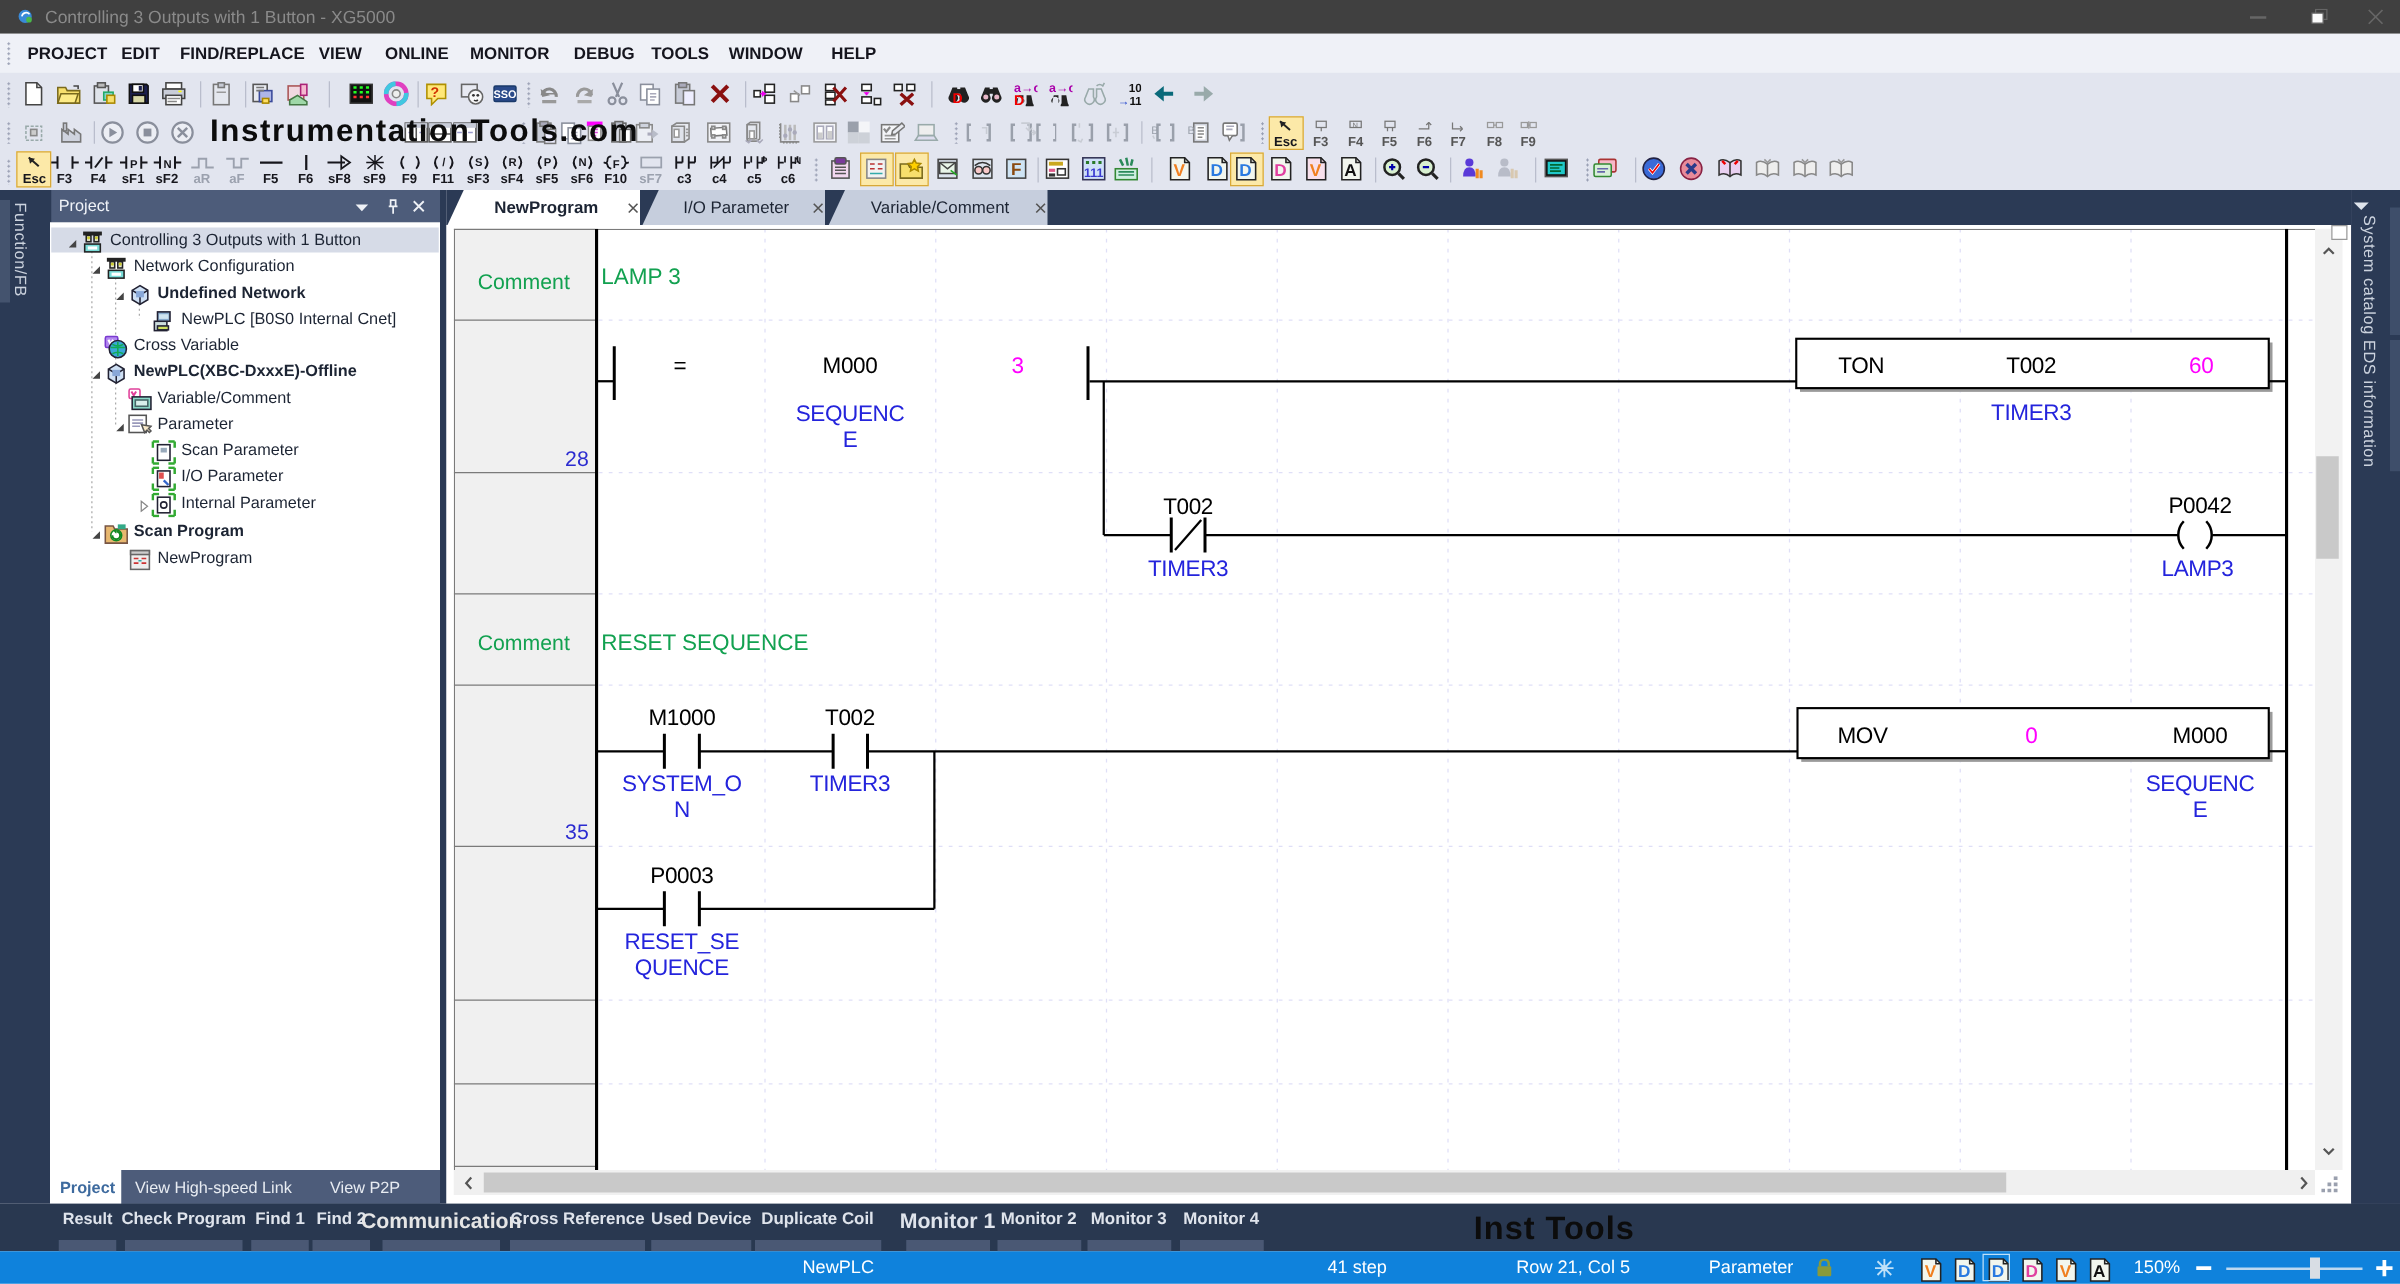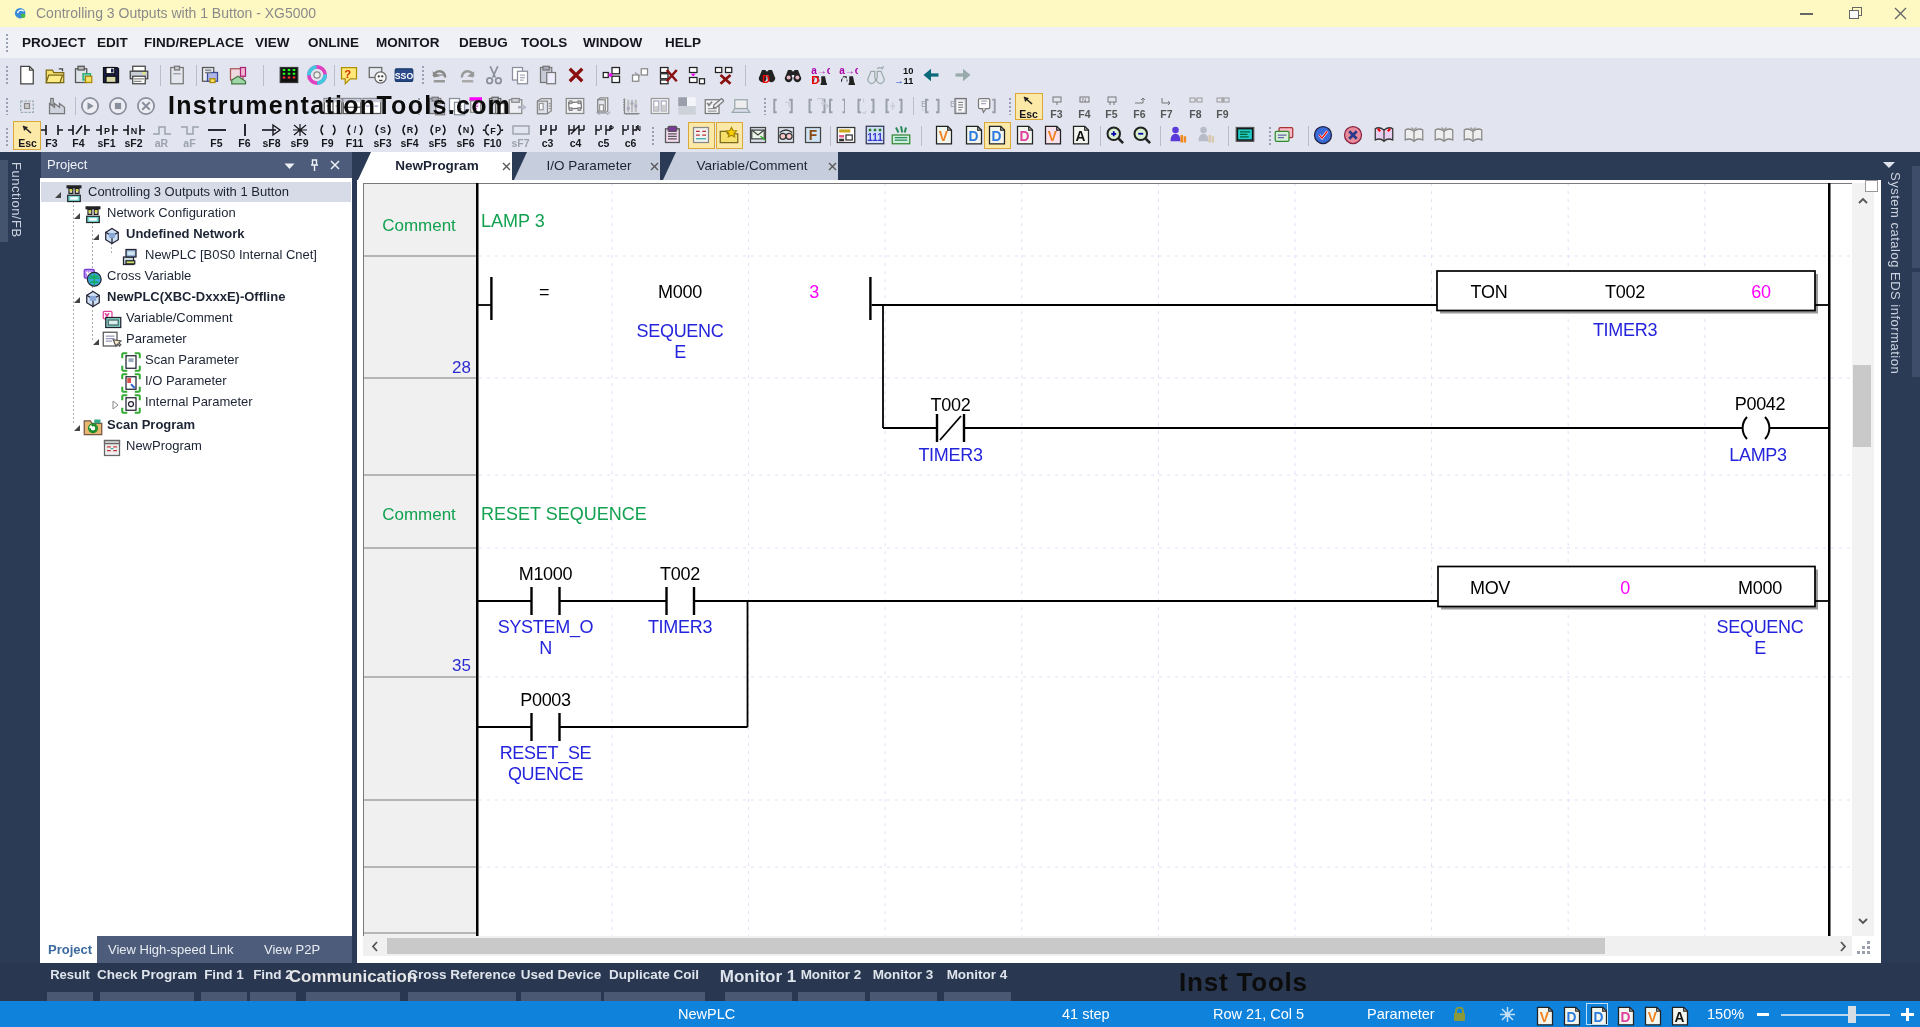--- a/index.html
+++ b/index.html
@@ -6,21 +6,21 @@
 .ic{position:absolute;width:22px;height:22px;display:flex;align-items:center;justify-content:center}
 .sep{position:absolute;width:1px;background:#b9bdcc}
 .grip{position:absolute;width:4px;background-image:radial-gradient(#9aa0b4 35%,transparent 36%);background-size:4px 4px}
 .mi{position:absolute;font-size:13.5px;font-weight:600;color:#15151e;top:0;line-height:31px}
 .tbtn{position:absolute;width:27px;height:30px;text-align:center}
 .tbtn .sym{height:16px;display:flex;align-items:center;justify-content:center}
 .tbtn .lb{font-size:10.5px;line-height:11px;color:#16161c;font-weight:600}
 .tbtn.dis .lb{color:#9ba1ae}
 .vtext{writing-mode:vertical-rl;font-size:13px;color:#ccd3de;letter-spacing:0.5px}
 </style></head><body>
-<div class="ab" style="left:0;top:0;width:1920px;height:27px;background:#fef9c3">
+<div class="ab" style="left:0;top:0;width:1920px;height:27px;background:#404040">
 <svg class="ab" style="left:14px;top:7px" width="14" height="14" viewBox="0 0 16 16">
       <circle cx="7" cy="7" r="6" fill="#3a8ad8"></circle>
       <path d="M4 7a4 4 0 0 1 7-2" stroke="#fff" fill="none" stroke-width="1.5"></path>
       <circle cx="10.5" cy="10" r="2.6" fill="#4ab84a"></circle>
     </svg>
 <div class="ab" style="left:36px;top:0;line-height:27px;font-size:14px;color:#8a8a8a">Controlling 3 Outputs with 1 Button - XG5000</div>
 <div class="ab" style="left:1800px;top:13px;width:13px;height:2px;background:#666"></div>
 <svg class="ab" style="left:1849px;top:7px" width="14" height="13" viewBox="0 0 14 13">
       <rect x="3.5" y="0.5" width="9" height="8" fill="none" stroke="#666"></rect>
       <rect x="0.5" y="3.5" width="9" height="8" fill="#fbfbfb" stroke="#666"></rect>
@@ -1297,21 +1297,21 @@
 <div class="ab" style="left:725px;top:29px;width:67px;height:9px;background:#4a5874"></div>
 <div class="ab" style="left:831px;top:4px;transform:translateX(-50%);font-size:13.5px;font-weight:bold;color:#dfe4ec;white-space:nowrap">Monitor 2</div>
 <div class="ab" style="left:798px;top:29px;width:67px;height:9px;background:#4a5874"></div>
 <div class="ab" style="left:903px;top:4px;transform:translateX(-50%);font-size:13.5px;font-weight:bold;color:#dfe4ec;white-space:nowrap">Monitor 3</div>
 <div class="ab" style="left:870px;top:29px;width:67px;height:9px;background:#4a5874"></div>
 <div class="ab" style="left:977px;top:4px;transform:translateX(-50%);font-size:13.5px;font-weight:bold;color:#dfe4ec;white-space:nowrap">Monitor 4</div>
 <div class="ab" style="left:944px;top:29px;width:67px;height:9px;background:#4a5874"></div>
 <div class="ab" style="left:1179px;top:4px;font-size:26px;font-weight:bold;color:#0c0c0c;letter-spacing:0.8px">Inst Tools</div>
 </div>
 <div class="ab" style="left:0;top:1001px;width:1920px;height:26px;background:#0f82dc;color:#fff;font-size:14.5px">
-<div class="ab" style="left:678px;top:0;line-height:26px">NewPLC</div>
+<div class="ab" style="left:642px;top:0;line-height:26px">NewPLC</div>
 <div class="ab" style="left:1062px;top:0;line-height:26px">41 step</div>
 <div class="ab" style="left:1213px;top:0;line-height:26px">Row 21, Col 5</div>
 <div class="ab" style="left:1367px;top:0;line-height:26px">Parameter</div>
 <svg class="ab" style="left:1452px;top:6px" width="15" height="15" viewBox="0 0 15 15">
       <rect x="2" y="6" width="11" height="8" rx="1" fill="#8a9a3a"></rect>
       <path d="M4 6V4a3.5 3.5 0 0 1 7 0v2" fill="none" stroke="#8a9a3a" stroke-width="2"></path>
     </svg>
 <svg class="ab" style="left:1500px;top:6px" width="15" height="15" viewBox="0 0 15 15">
       <path d="M7.5 0v15M0 7.5h15M2 2l11 11M13 2L2 13" stroke="#bfe0f8" stroke-width="1.5"></path>
       <circle cx="7.5" cy="7.5" r="2.5" fill="#bfe0f8"></circle>

